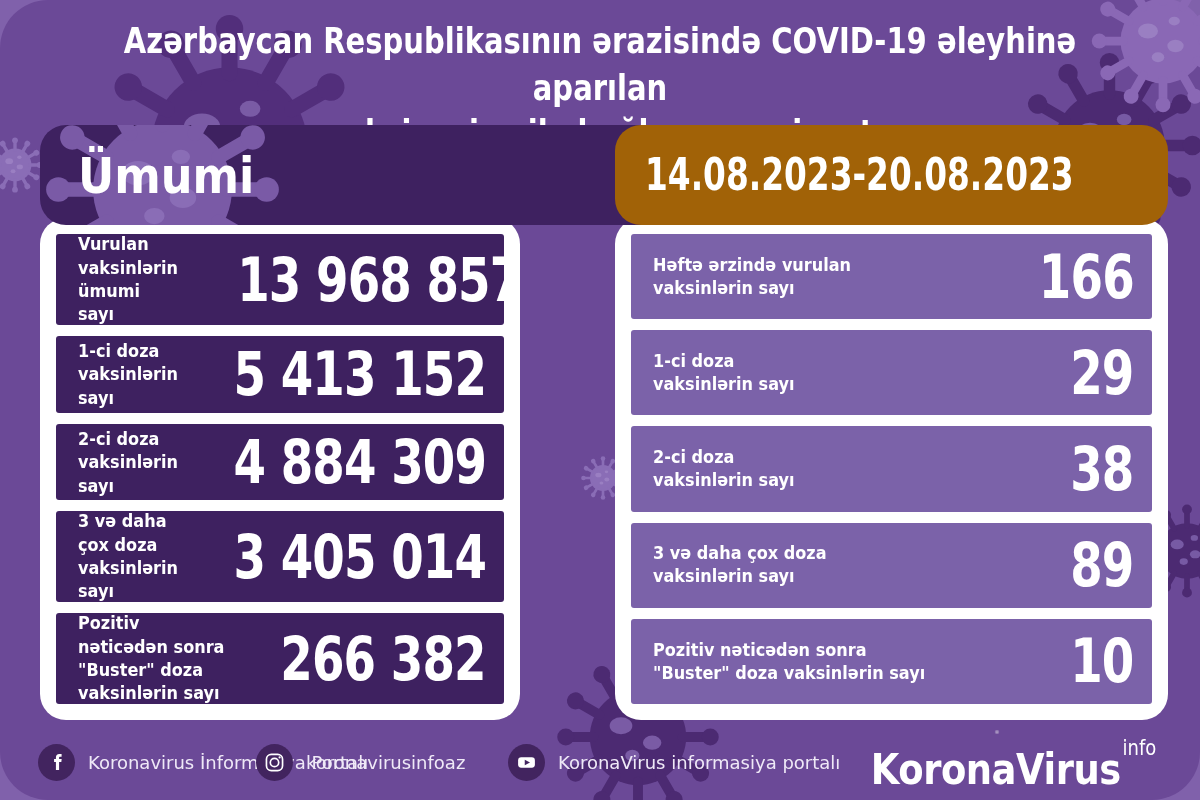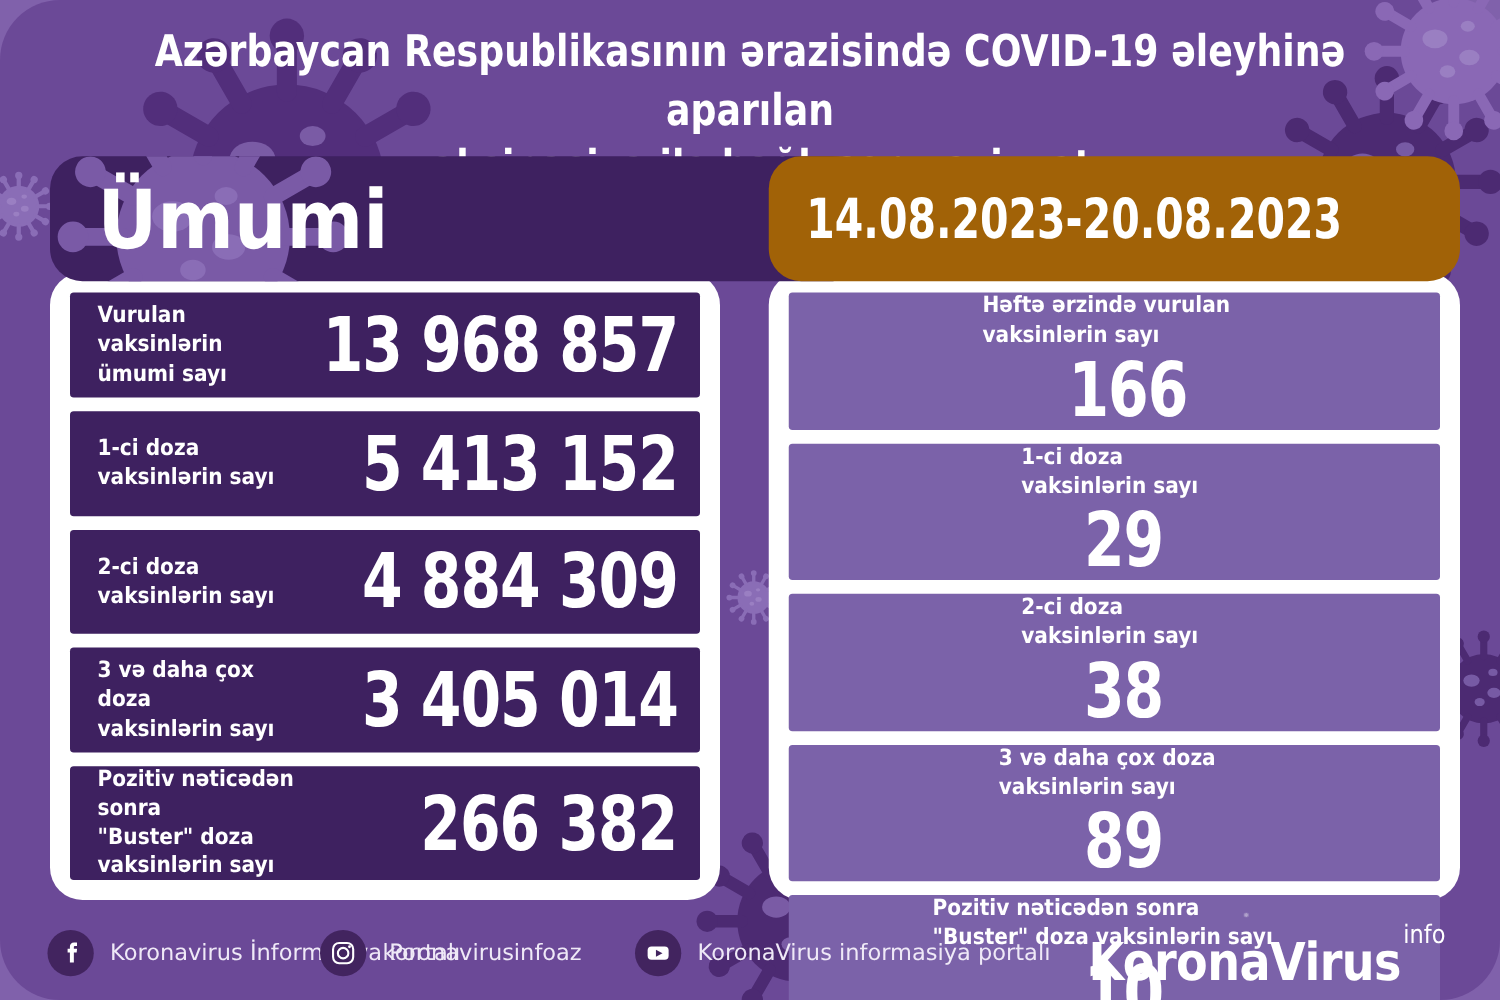--- a/index.html
+++ b/index.html
@@ -28,39 +28,39 @@
     position:absolute;top:18px;left:0;width:1200px;
     text-align:center;color:#ffffff;font-weight:bold;font-size:33px;line-height:1.32;
     transform:scale(0.88,1.06);transform-origin:50% 0;
     z-index:2;letter-spacing:0;
   }
   .panel-header{
     position:absolute;top:125px;height:100px;border-radius:26px;
     z-index:3;overflow:hidden;display:flex;align-items:center;
     color:#fff;font-weight:bold;
   }
-  .hdr-left{left:40px;width:652px;background:#3e2160;font-size:62px;padding-left:0;}
+  .hdr-left{left:40px;width:652px;background:#3e2160;font-size:47px;padding-left:0;}
   .hdr-left .hdr-text{margin-left:38px;position:relative;z-index:2;transform:scale(0.95,1.05);transform-origin:left center;}
   .hdr-right{left:615px;width:553px;background:#a16207;font-size:41px;}
   .hdr-right .hdr-text{margin-left:30px;white-space:nowrap;transform:scale(0.8,1.08);transform-origin:left center;}
 
   .panel{
     position:absolute;top:218px;height:502px;background:#ffffff;border-radius:26px;
     z-index:2;box-sizing:border-box;padding:16px;
     display:flex;flex-direction:column;gap:11px;
   }
-  .panel-left{left:40px;width:536px;}
+  .panel-left{left:40px;width:480px;}
   .panel-right{left:615px;width:553px;}
   .stat-row{
     flex:1;border-radius:3px;
     display:flex;align-items:center;justify-content:space-between;
     padding:0 18px 0 22px;box-sizing:border-box;
   }
   .panel-left .stat-row{background:#3e2160;}
-  .panel-right .stat-row{background:#7b62a9;flex-direction:column;}
+  .panel-right .stat-row{background:#7b62a9;}
   .stat-label{
     color:#ffffff;font-weight:bold;font-size:17.5px;line-height:1.3;
     white-space:pre-line;
     transform:scale(0.92,1.02);transform-origin:left center;
   }
   .stat-value{
     color:#ffffff;font-weight:bold;font-size:55px;white-space:nowrap;
     transform:scale(0.85,1.1);transform-origin:right center;
     letter-spacing:-1px;
   }

